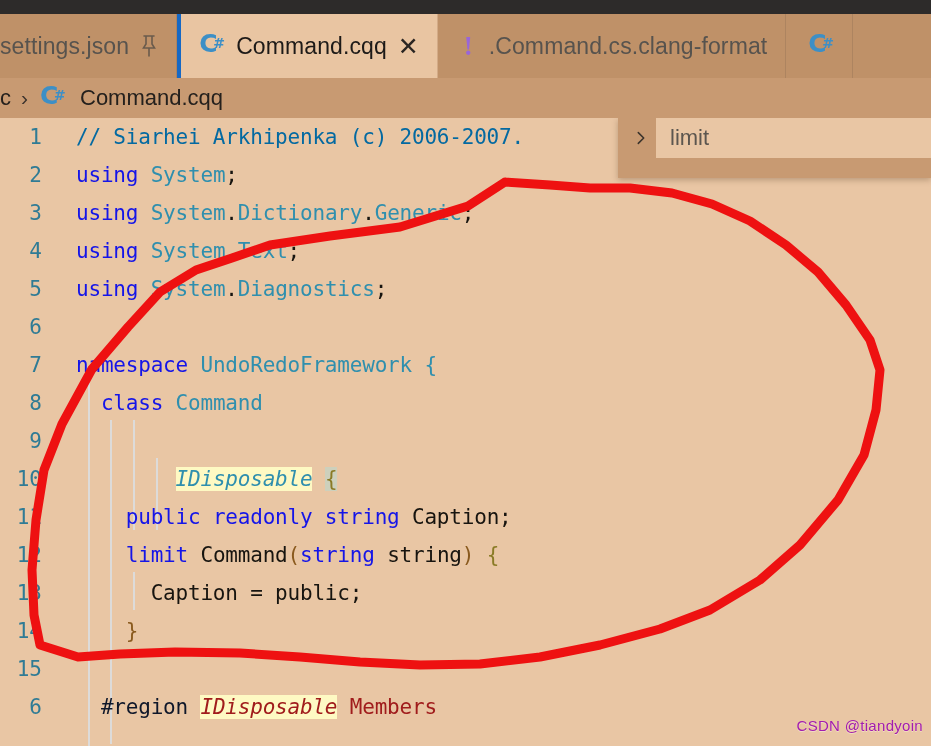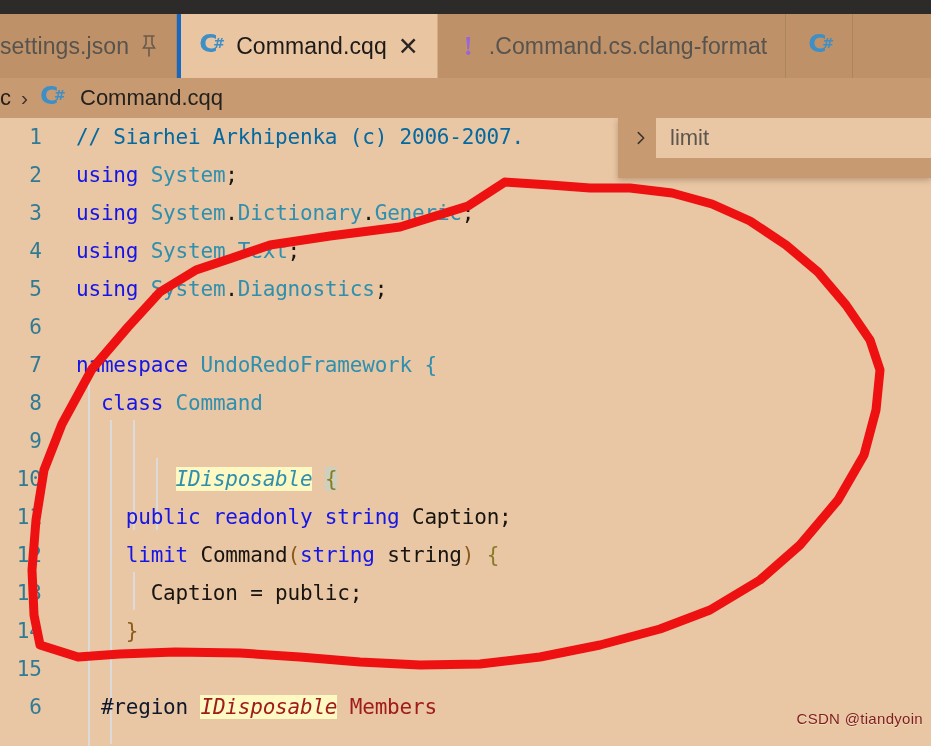--- a/index.html
+++ b/index.html
@@ -222,23 +222,23 @@
   
   .annot {
     position: absolute; left: 0; top: 0;
     width: 931px; height: 746px;
     pointer-events: none;
   }
 
   
   .watermark {
     position: absolute;
-    right: 8px; bottom: 19px;
+    right: 8px; bottom: 12px;
     font-size: 15px;
-    color: #7f1d1d;
+    color: #a21caf;
     text-shadow: 0 1px 0 #f3dcc4;
     font-family: "Liberation Sans", sans-serif;
     letter-spacing: .3px;
   }
 </style>
 </head>
 <body>
 
 <div id="app">
 

